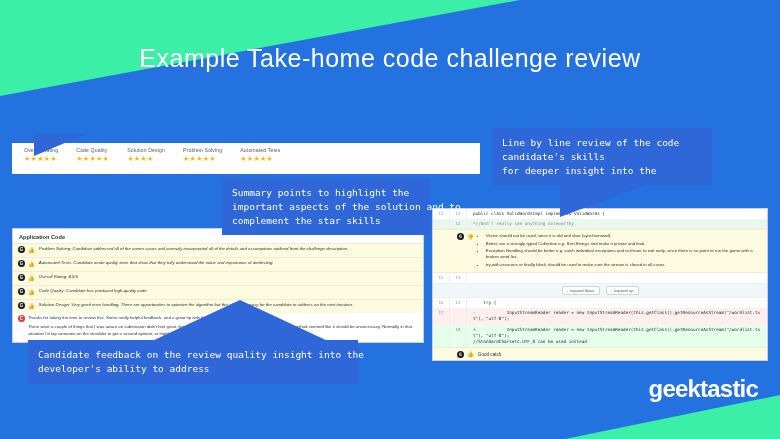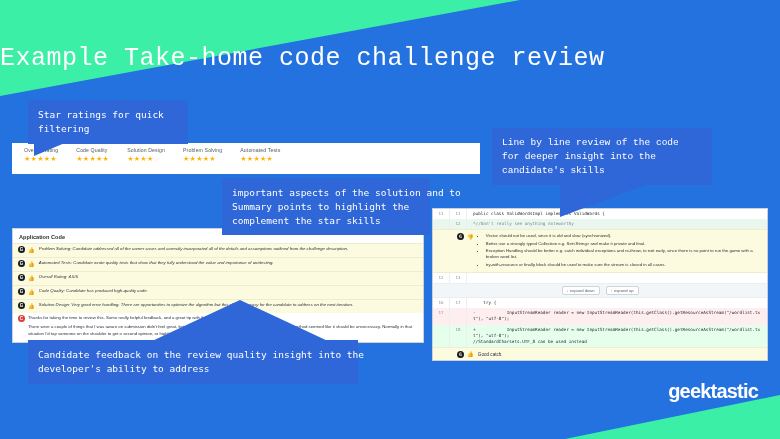--- a/index.html
+++ b/index.html
@@ -29,41 +29,42 @@
     position: absolute;
     right: 0; bottom: 0;
     width: 0; height: 0;
     border-bottom: 44px solid #3bf0a6;
     border-left: 215px solid transparent;
   }
   
   .slide-title {
     position: absolute;
     top: 44px; left: 0; right: 0;
+    text-align: center;
     color: #ffffff;
-    font-family: Liberation Mono, monospace;
+    font-family: Liberation Sans, sans-serif;
     font-size: 25px;
     letter-spacing: 0.5px;
     white-space: nowrap;
   }
   
   .callout {
     position: absolute;
     background: #2f66d8;
     color: #ffffff;
     font-family: "DejaVu Sans Mono", monospace;
     font-size: 9.5px;
     line-height: 1.45;
     padding: 8px 10px;
     box-sizing: border-box;
   }
   .callout .line { white-space: pre; display: block; }
   #callout-stars   { left: 28px;  top: 100px; width: 160px; }
   #callout-summary { left: 222px; top: 178px; width: 208px; }
-  #callout-line    { left: 492px; top: 128px; width: 220px; font-family: Liberation Mono, monospace; }
+  #callout-line    { left: 492px; top: 128px; width: 220px; }
   #callout-feedback{ left: 28px;  top: 340px; width: 330px; }
 
   .ptr {
     position: absolute;
     width: 0; height: 0;
   }
   
   #ptr-stars {
     left: 34px; top: 134px;
     border-top: 22px solid #2f66d8;
@@ -238,21 +239,21 @@
     background: #ffffff;
     padding: 1px 4px;
     white-space: nowrap;
   }
 
   
   #logo {
     position: absolute;
     right: 22px; bottom: 36px;
     color: #ffffff;
-    font-size: 20px;
+    font-size: 24px;
     font-weight: bold;
     letter-spacing: -0.8px;
   }
 </style>
 </head>
 <body>
 
 <div id="slide">
 
   <div class="tri-green-tl"></div>
@@ -378,37 +379,33 @@
 
     <div class="good-row">
       <div class="avatar-dot">G</div>
       <div class="thumb">👍</div>
       <div class="good-text">Good catch.</div>
     </div>
 
   </div>
 
   <div class="ptr" id="ptr-stars"></div>
-  <div class="callout" id="callout-stars">
-    <span class="line">Star ratings for quick</span>
-    <span class="line">filtering</span>
-  </div>
 
   <div class="ptr" id="ptr-summary"></div>
   <div class="callout" id="callout-summary">
+    <span class="line">Summary points to highlight the</span>
     <span class="line">important aspects of the solution and to</span>
-    <span class="line">Summary points to highlight the</span>
     <span class="line">complement the star skills</span>
   </div>
 
   <div class="ptr" id="ptr-line"></div>
   <div class="callout" id="callout-line">
     <span class="line">Line by line review of the code</span>
+    <span class="line">candidate's skills</span>
     <span class="line">for deeper insight into the</span>
-    <span class="line">candidate's skills</span>
   </div>
 
   <div class="ptr" id="ptr-feedback"></div>
   <div class="callout" id="callout-feedback">
     <span class="line">Candidate feedback on the review quality insight into the</span>
     <span class="line">developer's ability to address</span>
   </div>
 
   <div id="logo">geektastic</div>
 

